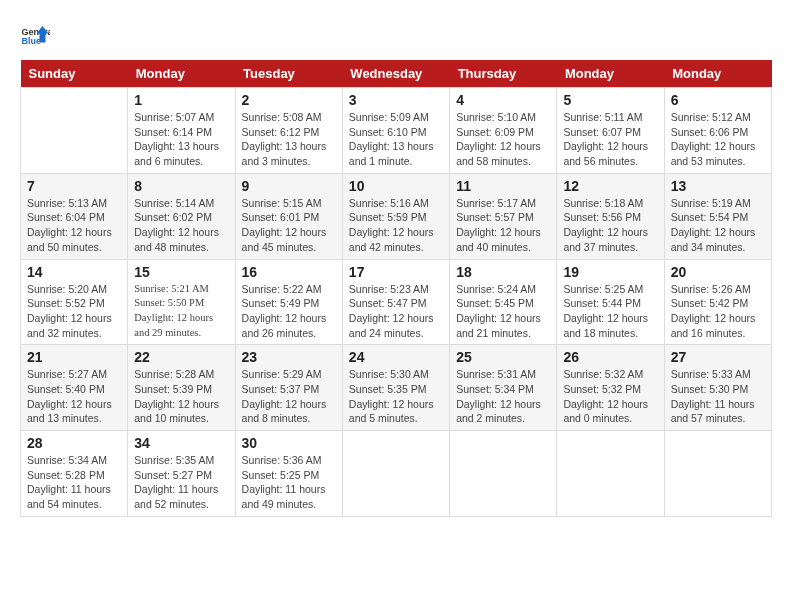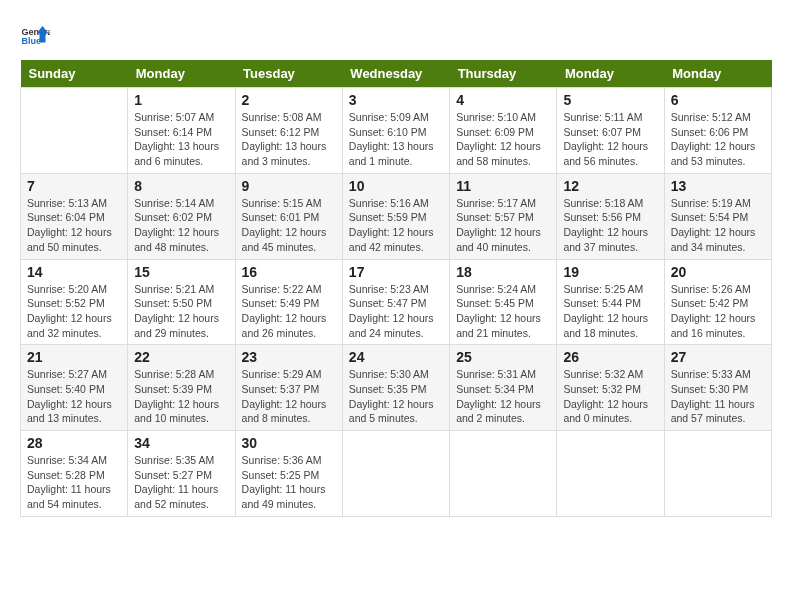--- a/index.html
+++ b/index.html
@@ -37,21 +37,21 @@
     .subtitle {
       font-size: 15px;
       color: #555;
     }
     table {
       width: 100%;
       border-collapse: collapse;
       font-size: 11px;
     }
     thead tr th {
-      background: #4d7c0f;
+      background: #b91c1c;
       color: #fff;
       text-align: left;
       padding: 6px 8px;
       font-size: 13px;
       font-weight: bold;
     }
     tbody tr td {
       border: 1px solid #ddd;
       vertical-align: top;
       padding: 4px 6px;
@@ -213,21 +213,21 @@
       <tr>
         <td>
           <span class="day-num">14</span>
           <div class="day-info" style="white-space: pre-line;">Sunrise: 5:20 AM
 Sunset: 5:52 PM
 Daylight: 12 hours
 and 32 minutes.</div>
         </td>
         <td>
           <span class="day-num">15</span>
-          <div class="day-info" style="white-space: pre-line;">Sunrise: 5:21 AM
+          <div class="day-info" style="white-space: pre-line; font-family: Liberation Serif, serif;">Sunrise: 5:21 AM
 Sunset: 5:50 PM
 Daylight: 12 hours
 and 29 minutes.</div>
         </td>
         <td>
           <span class="day-num">16</span>
           <div class="day-info" style="white-space: pre-line;">Sunrise: 5:22 AM
 Sunset: 5:49 PM
 Daylight: 12 hours
 and 26 minutes.</div>

